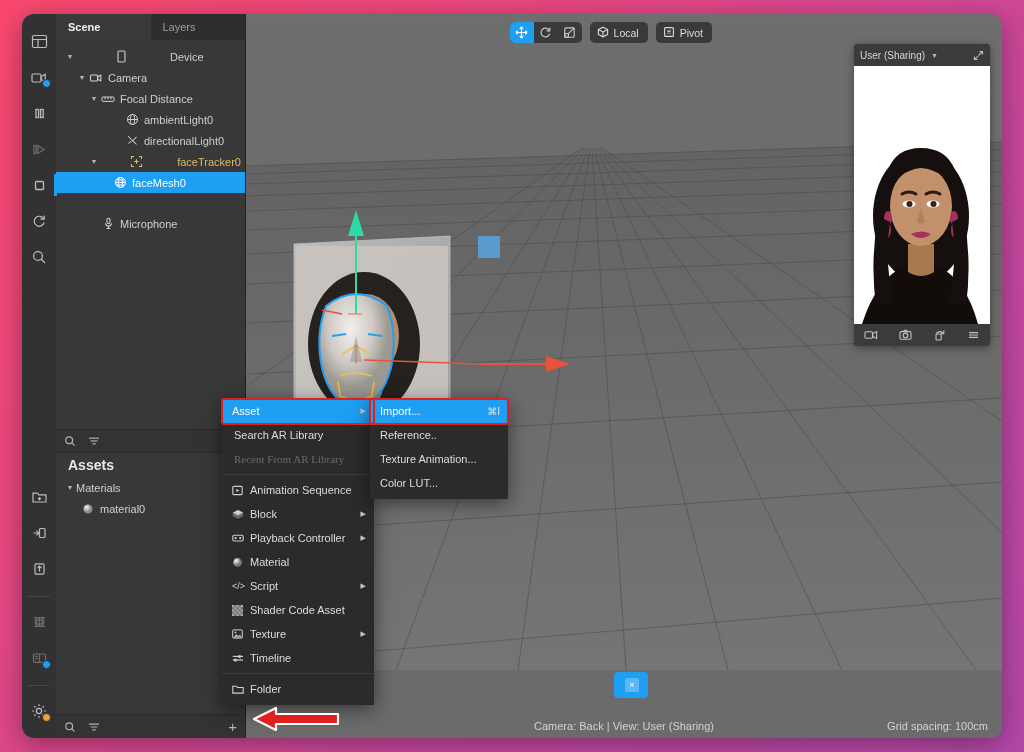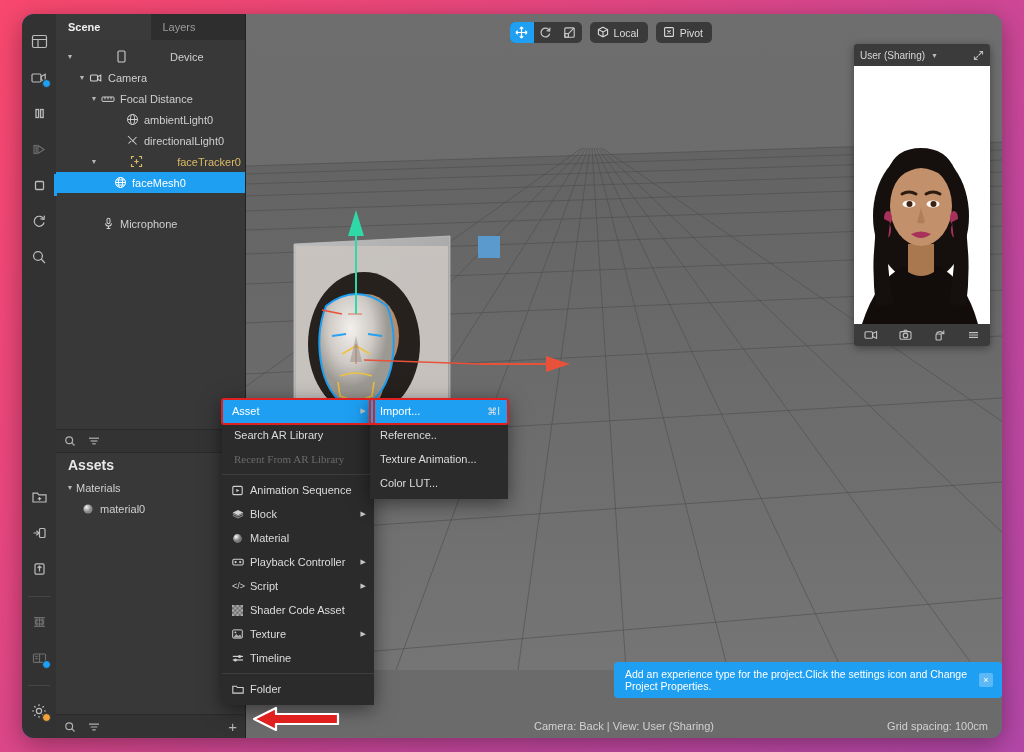--- a/index.html
+++ b/index.html
@@ -811,21 +811,20 @@
             <svg width="13" height="12" viewBox="0 0 13 12" fill="none" stroke="currentColor" stroke-width="1.2">
                 <line x1="2" y1="3.6" x2="11" y2="3.6"></line>
                 <line x1="2" y1="6" x2="11" y2="6"></line>
                 <line x1="2" y1="8.4" x2="11" y2="8.4"></line>
               </svg>
           </span>
         </div>
       </div>
 
       <div id="toast">
-        <span>Add an experience type for the project.Click the settings icon and Change Project Properties.</span>
         <span class="toast-x">×</span>
       </div>
 
       <div id="statusbar">
         <span id="status-center">Camera: Back | View: User (Sharing)</span>
         <span id="status-right">Grid spacing: 100cm</span>
       </div>
     </div>
   </div>
 </div>
@@ -854,46 +853,46 @@
   </div>
   <div class="ctx-item">
     <span class="ctx-icon">
       <svg width="12" height="11" viewBox="0 0 12 11" fill="currentColor">
           <polygon points="6,1 11.2,3.6 6,6.2 0.8,3.6"></polygon>
           <polygon points="6,6.4 11.2,3.9 11.2,5.1 6,7.6 0.8,5.1 0.8,3.9" opacity="0.75"></polygon>
           <polygon points="6,8.2 11.2,5.8 11.2,7 6,9.4 0.8,7 0.8,5.8" opacity="0.55"></polygon>
         </svg>
     </span>
     <span class="ctx-label">Block</span>
+    <span class="ctx-arrow">▶</span>
+  </div>
+  <div class="ctx-item">
+    <span class="ctx-icon">
+      <svg width="12" height="10" viewBox="0 0 12 10" fill="none" stroke="currentColor" stroke-width="1.1">
+          <rect x="0.8" y="2.2" width="10.4" height="5.8" rx="1.4"></rect>
+          <circle cx="3.6" cy="5.1" r="1.1" fill="currentColor" stroke="none"></circle>
+          <circle cx="8.2" cy="5.1" r="1.1" fill="currentColor" stroke="none"></circle>
+        </svg>
+    </span>
+    <span class="ctx-label">Playback Controller</span>
     <span class="ctx-arrow">▶</span>
   </div>
   <div class="ctx-item">
     <span class="ctx-icon">
       <svg width="11" height="11" viewBox="0 0 11 11">
           <defs>
             <radialGradient id="matm" cx="34%" cy="30%">
               <stop offset="0%" stop-color="#fbfbfb"></stop>
               <stop offset="100%" stop-color="#777"></stop>
             </radialGradient>
           </defs>
           <circle cx="5.5" cy="5.5" r="4.4" fill="url(#matm)"></circle>
         </svg>
     </span>
     <span class="ctx-label">Material</span>
-  </div>
-  <div class="ctx-item">
-    <span class="ctx-icon">
-      <svg width="12" height="10" viewBox="0 0 12 10" fill="none" stroke="currentColor" stroke-width="1.1">
-          <rect x="0.8" y="2.2" width="10.4" height="5.8" rx="1.4"></rect>
-          <circle cx="3.6" cy="5.1" r="1.1" fill="currentColor" stroke="none"></circle>
-          <circle cx="8.2" cy="5.1" r="1.1" fill="currentColor" stroke="none"></circle>
-        </svg>
-    </span>
-    <span class="ctx-label">Playback Controller</span>
-    <span class="ctx-arrow">▶</span>
   </div>
   <div class="ctx-item">
     <span class="ctx-icon" style="font-size:9px;color:#d0d0d0;">&lt;/&gt;</span>
     <span class="ctx-label">Script</span>
     <span class="ctx-arrow">▶</span>
   </div>
   <div class="ctx-item">
     <span class="ctx-icon">
       <svg width="11" height="11" viewBox="0 0 11 11">
           <rect width="11" height="11" fill="#6f6f6f"></rect>

